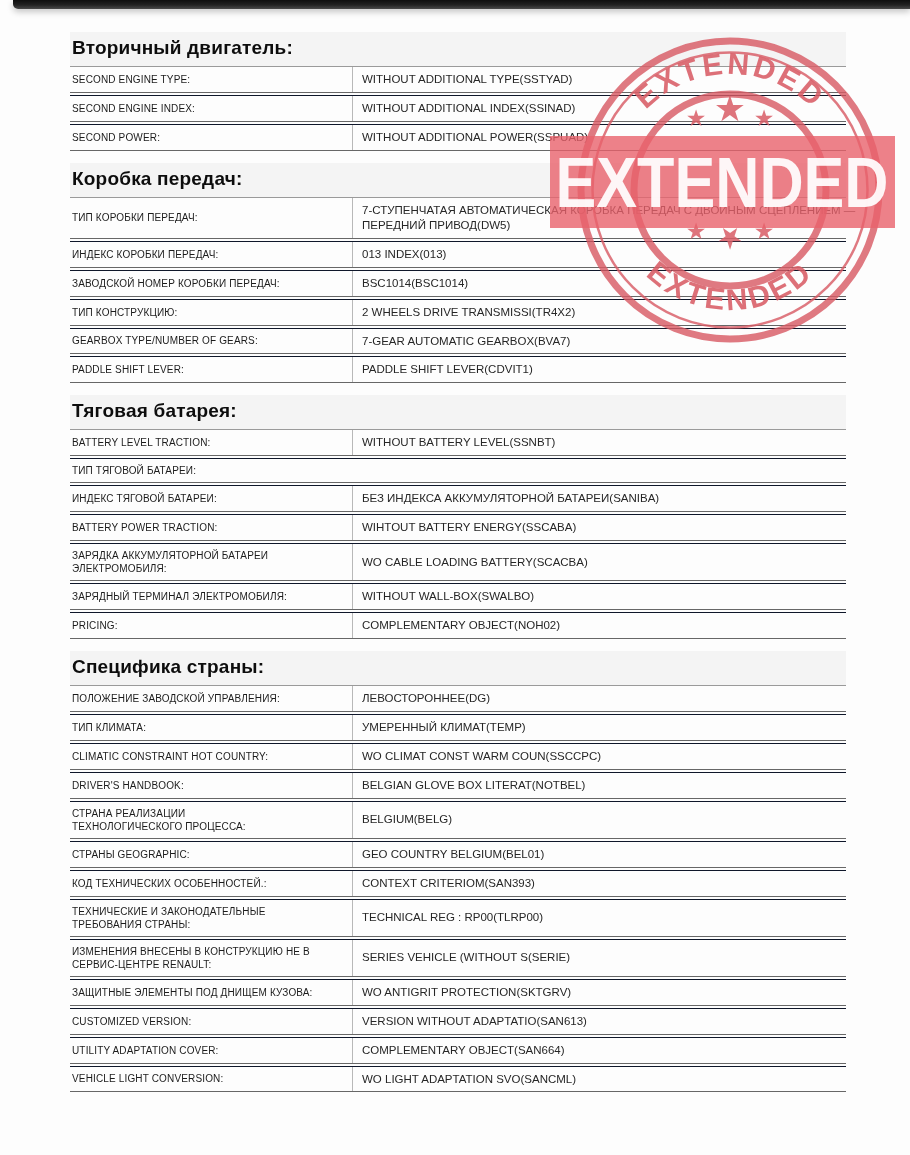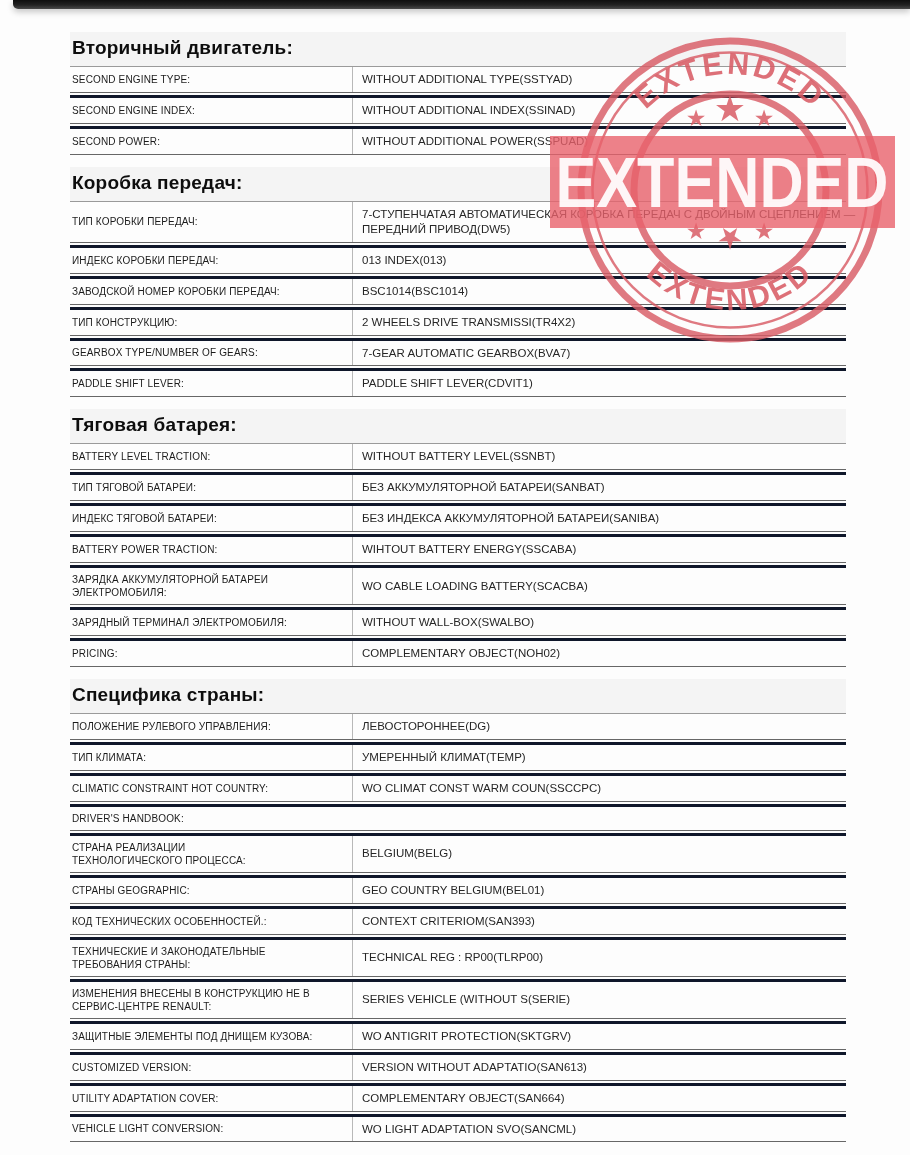--- a/index.html
+++ b/index.html
@@ -18,21 +18,21 @@
   .sec-title{
     font-size:19px;font-weight:700;color:#0d0d0d;letter-spacing:.2px;
     background:#f4f4f4;padding:5px 6px 7px 2px;margin-top:12px;
   }
   .sec:first-child .sec-title{margin-top:4px;}
   .sec-table{border-top:1px solid #9a9a9a;}
   .row{
     display:grid;grid-template-columns:282px 1fr;align-items:stretch;
     border-bottom:1px solid #676767;
   }
-  .row + .row{margin-top:2px;border-top:3px solid #0f172a;}
+  .row + .row{margin-top:2px;border-top:1px solid #0f172a;}
   .cell{display:flex;align-items:center;padding:5px 8px 5px 2px;}
   .value-cell{border-left:1px solid #b8b8b8;padding-left:9px;}
   .label{
     font-weight:400;font-size:10px;color:#1b1b1b;line-height:1.3;
     letter-spacing:.15px;white-space:pre-line;
   }
   .value{font-size:11.5px;color:#262626;line-height:1.3;white-space:pre-line;}
   .value.wide{white-space:pre;}
   .stamp{position:absolute;left:530px;top:-10px;width:400px;height:400px;pointer-events:none;}
 </style>
@@ -133,23 +133,20 @@
             <span class="label">BATTERY LEVEL TRACTION:</span>
           </div>
           <div class="cell value-cell">
             <span class="value">WITHOUT BATTERY LEVEL(SSNBT)</span>
           </div>
         </div>
         <div class="row">
           <div class="cell label-cell">
             <span class="label">ТИП ТЯГОВОЙ БАТАРЕИ:</span>
           </div>
-          <div class="cell value-cell">
-            <span class="value">БЕЗ АККУМУЛЯТОРНОЙ БАТАРЕИ(SANBAT)</span>
-          </div>
         </div>
         <div class="row">
           <div class="cell label-cell">
             <span class="label">ИНДЕКС ТЯГОВОЙ БАТАРЕИ:</span>
           </div>
           <div class="cell value-cell">
             <span class="value">БЕЗ ИНДЕКСА АККУМУЛЯТОРНОЙ БАТАРЕИ(SANIBA)</span>
           </div>
         </div>
         <div class="row">
@@ -185,21 +182,21 @@
             <span class="value">COMPLEMENTARY OBJECT(NOH02)</span>
           </div>
         </div>
       </div>
     </section>
     <section class="sec">
       <div class="sec-title">Специфика страны:</div>
       <div class="sec-table">
         <div class="row">
           <div class="cell label-cell">
-            <span class="label">ПОЛОЖЕНИЕ РУЛЕВОГО УПРАВЛЕНИЯ:</span>
+            <span class="label">ПОЛОЖЕНИЕ ЗАВОДСКОЙ УПРАВЛЕНИЯ:</span>
           </div>
           <div class="cell value-cell">
             <span class="value">ЛЕВОСТОРОННЕЕ(DG)</span>
           </div>
         </div>
         <div class="row">
           <div class="cell label-cell">
             <span class="label">ТИП КЛИМАТА:</span>
           </div>
           <div class="cell value-cell">
@@ -210,20 +207,23 @@
           <div class="cell label-cell">
             <span class="label">CLIMATIC CONSTRAINT HOT COUNTRY:</span>
           </div>
           <div class="cell value-cell">
             <span class="value">WO CLIMAT CONST WARM COUN(SSCCPC)</span>
           </div>
         </div>
         <div class="row">
           <div class="cell label-cell">
             <span class="label">DRIVER'S HANDBOOK:</span>
+          </div>
+          <div class="cell value-cell">
+            <span class="value">BELGIAN GLOVE BOX LITERAT(NOTBEL)</span>
           </div>
         </div>
         <div class="row">
           <div class="cell label-cell">
             <span class="label">СТРАНА РЕАЛИЗАЦИИ
 ТЕХНОЛОГИЧЕСКОГО ПРОЦЕССА:</span>
           </div>
           <div class="cell value-cell">
             <span class="value">BELGIUM(BELG)</span>
           </div>

